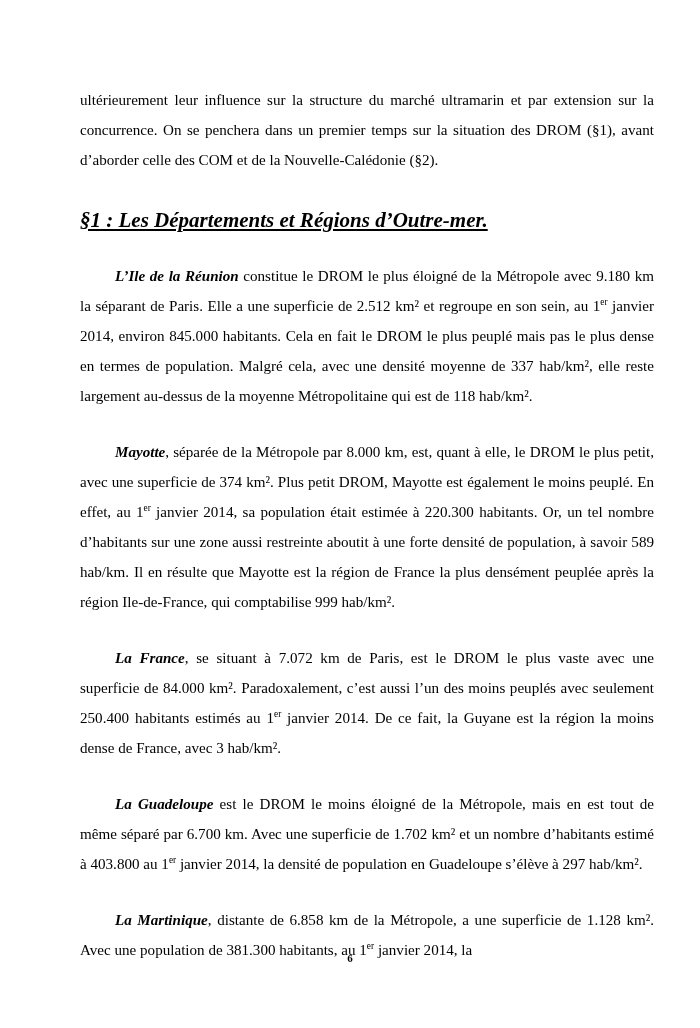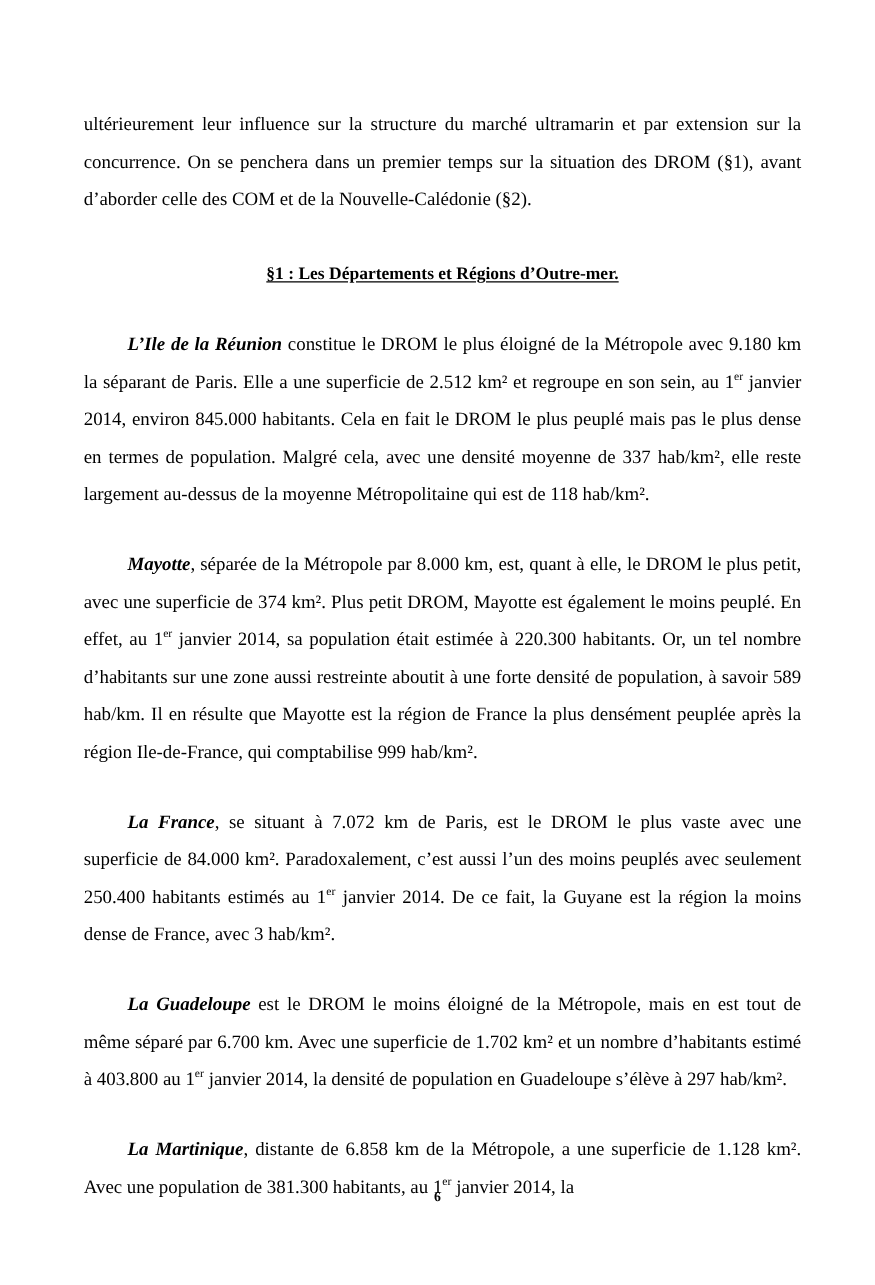--- a/index.html
+++ b/index.html
@@ -15,46 +15,47 @@
   #page {
     position: relative;
     width: 700px;
     height: 1028px;
     background: #ffffff;
     overflow: hidden;
     box-sizing: border-box;
   }
   #content {
     position: absolute;
-    left: 67px;
+    left: 80px;
     top: 85px;
     width: 574px;
   }
   p.para {
     margin: 0 0 0 0;
     font-size: 15.1px;
     line-height: 30px;
     text-align: justify;
     text-justify: inter-word;
     text-indent: 35px;
     hyphens: none;
   }
   p.para.noindent {
     text-indent: 0;
   }
   p.para.gap {
     margin-top: 26px;
   }
   h2.section-heading {
     margin: 30px 0 0 0;
-    font-size: 14px;
+    font-size: 21px;
     line-height: 30px;
     font-weight: bold;
-    text-align: center;
+    text-align: left;
     text-indent: 0;
+    font-style: italic;
   }
   h2.section-heading .ul {
     text-decoration: underline;
     text-underline-offset: 2px;
   }
   .region-name {
     font-weight: bold;
     font-style: italic;
   }
   sup {

